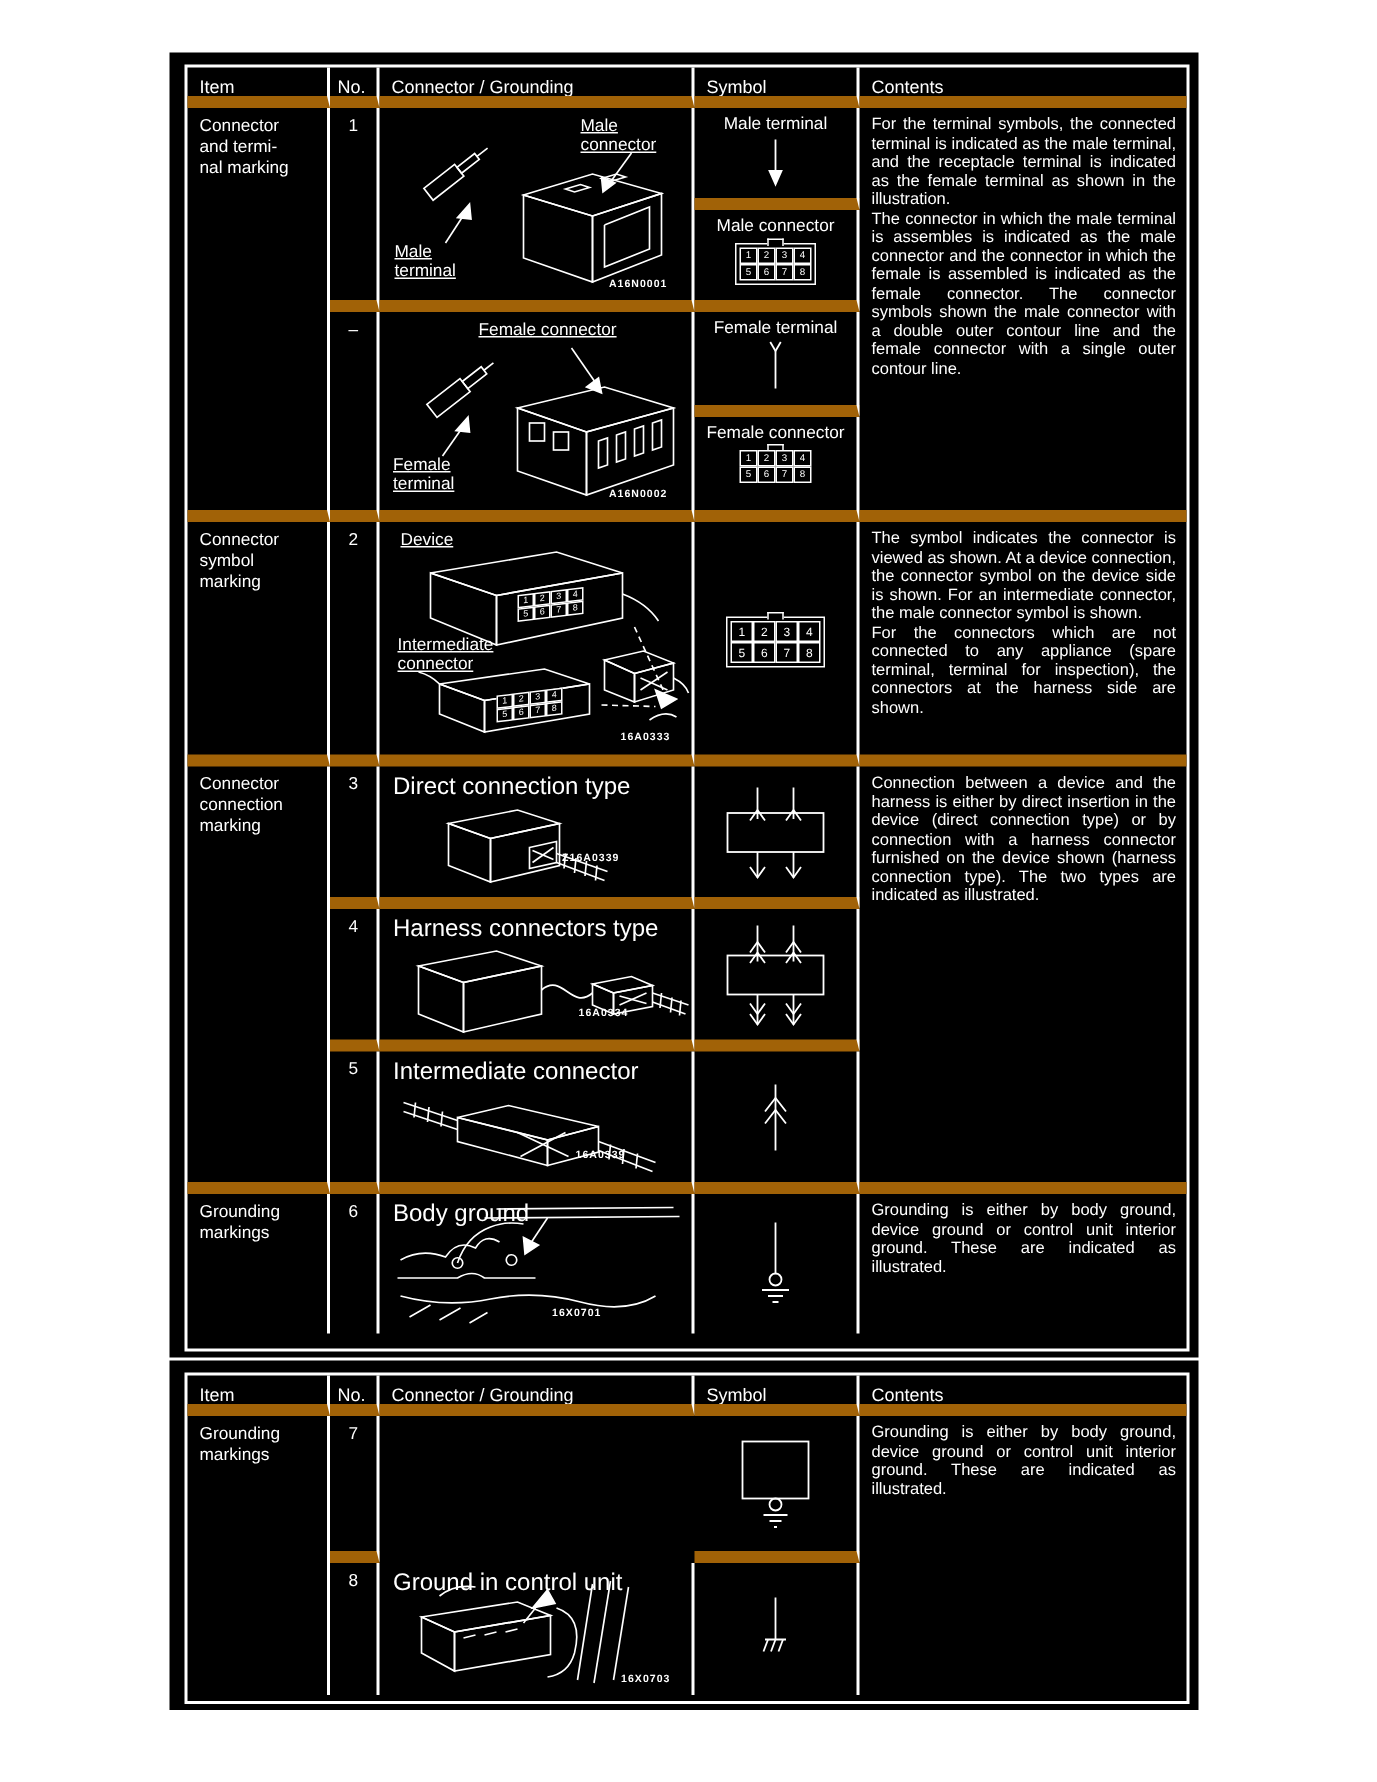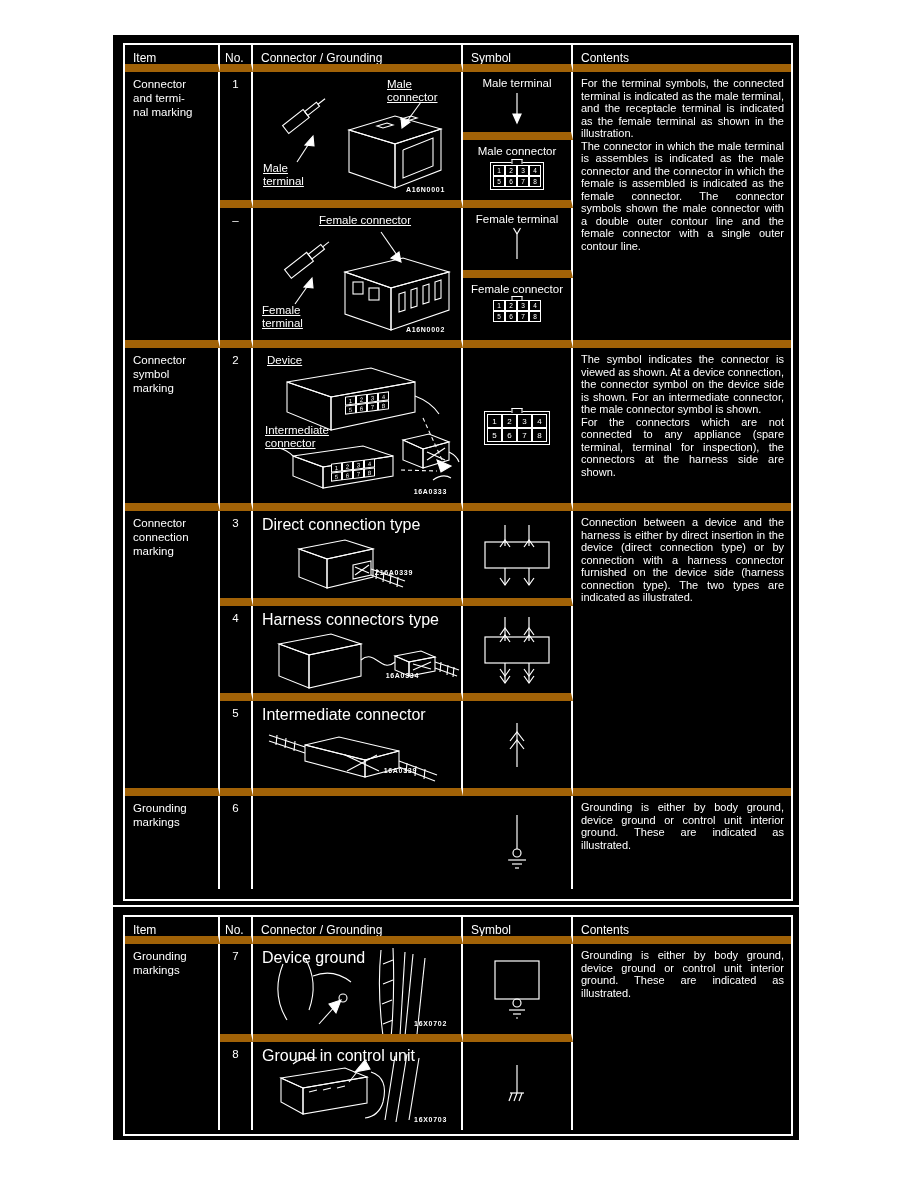--- a/index.html
+++ b/index.html
@@ -346,25 +346,42 @@
       <div class="code" style="right:44px; bottom:14px;">16A0339</div>
     </div>
     <div class="cell symcell symcenter br bb" style="grid-area:9/4/10/5">
       <svg class="sym" width="30" height="52" viewBox="0 0 30 52">
         <line x1="15" y1="4" x2="15" y2="48"></line>
         <polyline points="8,22 15,13 22,22"></polyline>
         <polyline points="8,30 15,21 22,30"></polyline>
       </svg>
     </div>
 
-    <div class="cell contents bb" style="grid-area:7/5/10/6">Connection between a device and the harness is either by direct insertion in the device (direct connection type) or by connection with a harness connector furnished on the device side (harness connection type). The two types are indicated as illustrated.</div>
+    <div class="cell contents bb" style="grid-area:7/5/10/6">Connection between a device and the harness is either by direct insertion in the device (direct connection type) or by connection with a harness connector furnished on the device shown (harness connection type). The two types are indicated as illustrated.</div>
 
     <div class="cell item br" style="grid-area:10/1/11/2">Grounding
 markings</div>
     <div class="cell no br" style="grid-area:10/2/11/3">6</div>
+    <div class="cell br" style="grid-area:10/3/11/4">
+      <div class="title">Body ground</div>
+      <svg class="art" width="210" height="93" viewBox="0 0 210 93">
+        <line x1="78" y1="10" x2="196" y2="9"></line>
+        <line x1="70" y1="16" x2="200" y2="15"></line>
+        <path d="M14,44 q14,-8 30,-2 q8,-12 20,-6 q6,-10 16,-4"></path>
+        <path d="M12,56 h40 q10,-6 18,0 h34"></path>
+        <path d="M14,68 q30,8 60,2 t60,2 t50,-4"></path>
+        <path d="M20,82 l14,-8 M40,84 l14,-8 M60,86 l12,-7"></path>
+        <circle cx="52" cy="46" r="3.5"></circle>
+        <circle cx="88" cy="44" r="3.5"></circle>
+        <path d="M52,46 q6,-18 22,-24 q10,-4 22,-2"></path>
+        <line x1="112" y1="16" x2="100" y2="34"></line>
+        <polygon points="97,40 96,29 106,34" fill="#fff"></polygon>
+      </svg>
+      <div class="code" style="right:60px; bottom:10px;">16X0701</div>
+    </div>
     <div class="cell symcell symcenter br" style="grid-area:10/4/11/5">
       <svg class="sym" width="26" height="60" viewBox="0 0 26 60">
         <line x1="13" y1="2" x2="13" y2="36"></line>
         <circle cx="13" cy="40" r="4"></circle>
         <line x1="4" y1="47" x2="22" y2="47"></line>
         <line x1="8" y1="51" x2="18" y2="51"></line>
         <line x1="11" y1="55" x2="15" y2="55"></line>
       </svg>
     </div>
     <div class="cell contents" style="grid-area:10/5/11/6">Grounding is either by body ground, device ground or control unit interior ground. These are indicated as illustrated.</div>
@@ -378,38 +395,20 @@
     <div class="cell hdr br bb" style="grid-area:1/1/2/2">Item</div>
     <div class="cell hdr br bb" style="grid-area:1/2/2/3; padding-left:5px;">No.</div>
     <div class="cell hdr br bb" style="grid-area:1/3/2/4">Connector / Grounding</div>
     <div class="cell hdr br bb" style="grid-area:1/4/2/5">Symbol</div>
     <div class="cell hdr bb" style="grid-area:1/5/2/6">Contents</div>
 
     <div class="cell item br" style="grid-area:2/1/4/2">Grounding
 markings</div>
 
     <div class="cell no br bb" style="grid-area:2/2/3/3">7</div>
-    <div class="cell br bb" style="grid-area:2/3/3/4">
-      <div class="title">Device ground</div>
-      <svg class="art" width="200" height="96" viewBox="0 0 200 96">
-        <path d="M128,6 q-4,40 2,86"></path>
-        <path d="M140,4 q2,45 -2,90"></path>
-        <path d="M152,8 l-5,84"></path>
-        <path d="M130,20 l10,-4 M130,40 l10,-4 M129,60 l10,-4 M130,80 l10,-4"></path>
-        <path d="M30,20 q-12,30 4,56"></path>
-        <path d="M52,14 q14,24 4,52"></path>
-        <path d="M60,32 q20,-8 38,6"></path>
-        <circle cx="90" cy="54" r="4"></circle>
-        <line x1="66" y1="80" x2="84" y2="60"></line>
-        <polygon points="88,56 76,60 83,69" fill="#fff"></polygon>
-        <path d="M160,10 l-8,82"></path>
-        <path d="M172,14 l-8,76"></path>
-      </svg>
-      <div class="code" style="right:14px; bottom:7px;">16X0702</div>
-    </div>
     <div class="cell symcell symcenter br bb" style="grid-area:2/4/3/5">
       <svg class="sym" width="64" height="64" viewBox="0 0 64 64">
         <rect x="10" y="4" width="44" height="38"></rect>
         <circle cx="32" cy="46" r="4"></circle>
         <line x1="24" y1="53" x2="40" y2="53"></line>
         <line x1="28" y1="57" x2="36" y2="57"></line>
         <line x1="31" y1="61" x2="33" y2="61"></line>
       </svg>
     </div>
     <div class="cell contents" style="grid-area:2/5/4/6">Grounding is either by body ground, device ground or control unit interior ground. These are indicated as illustrated.</div>

